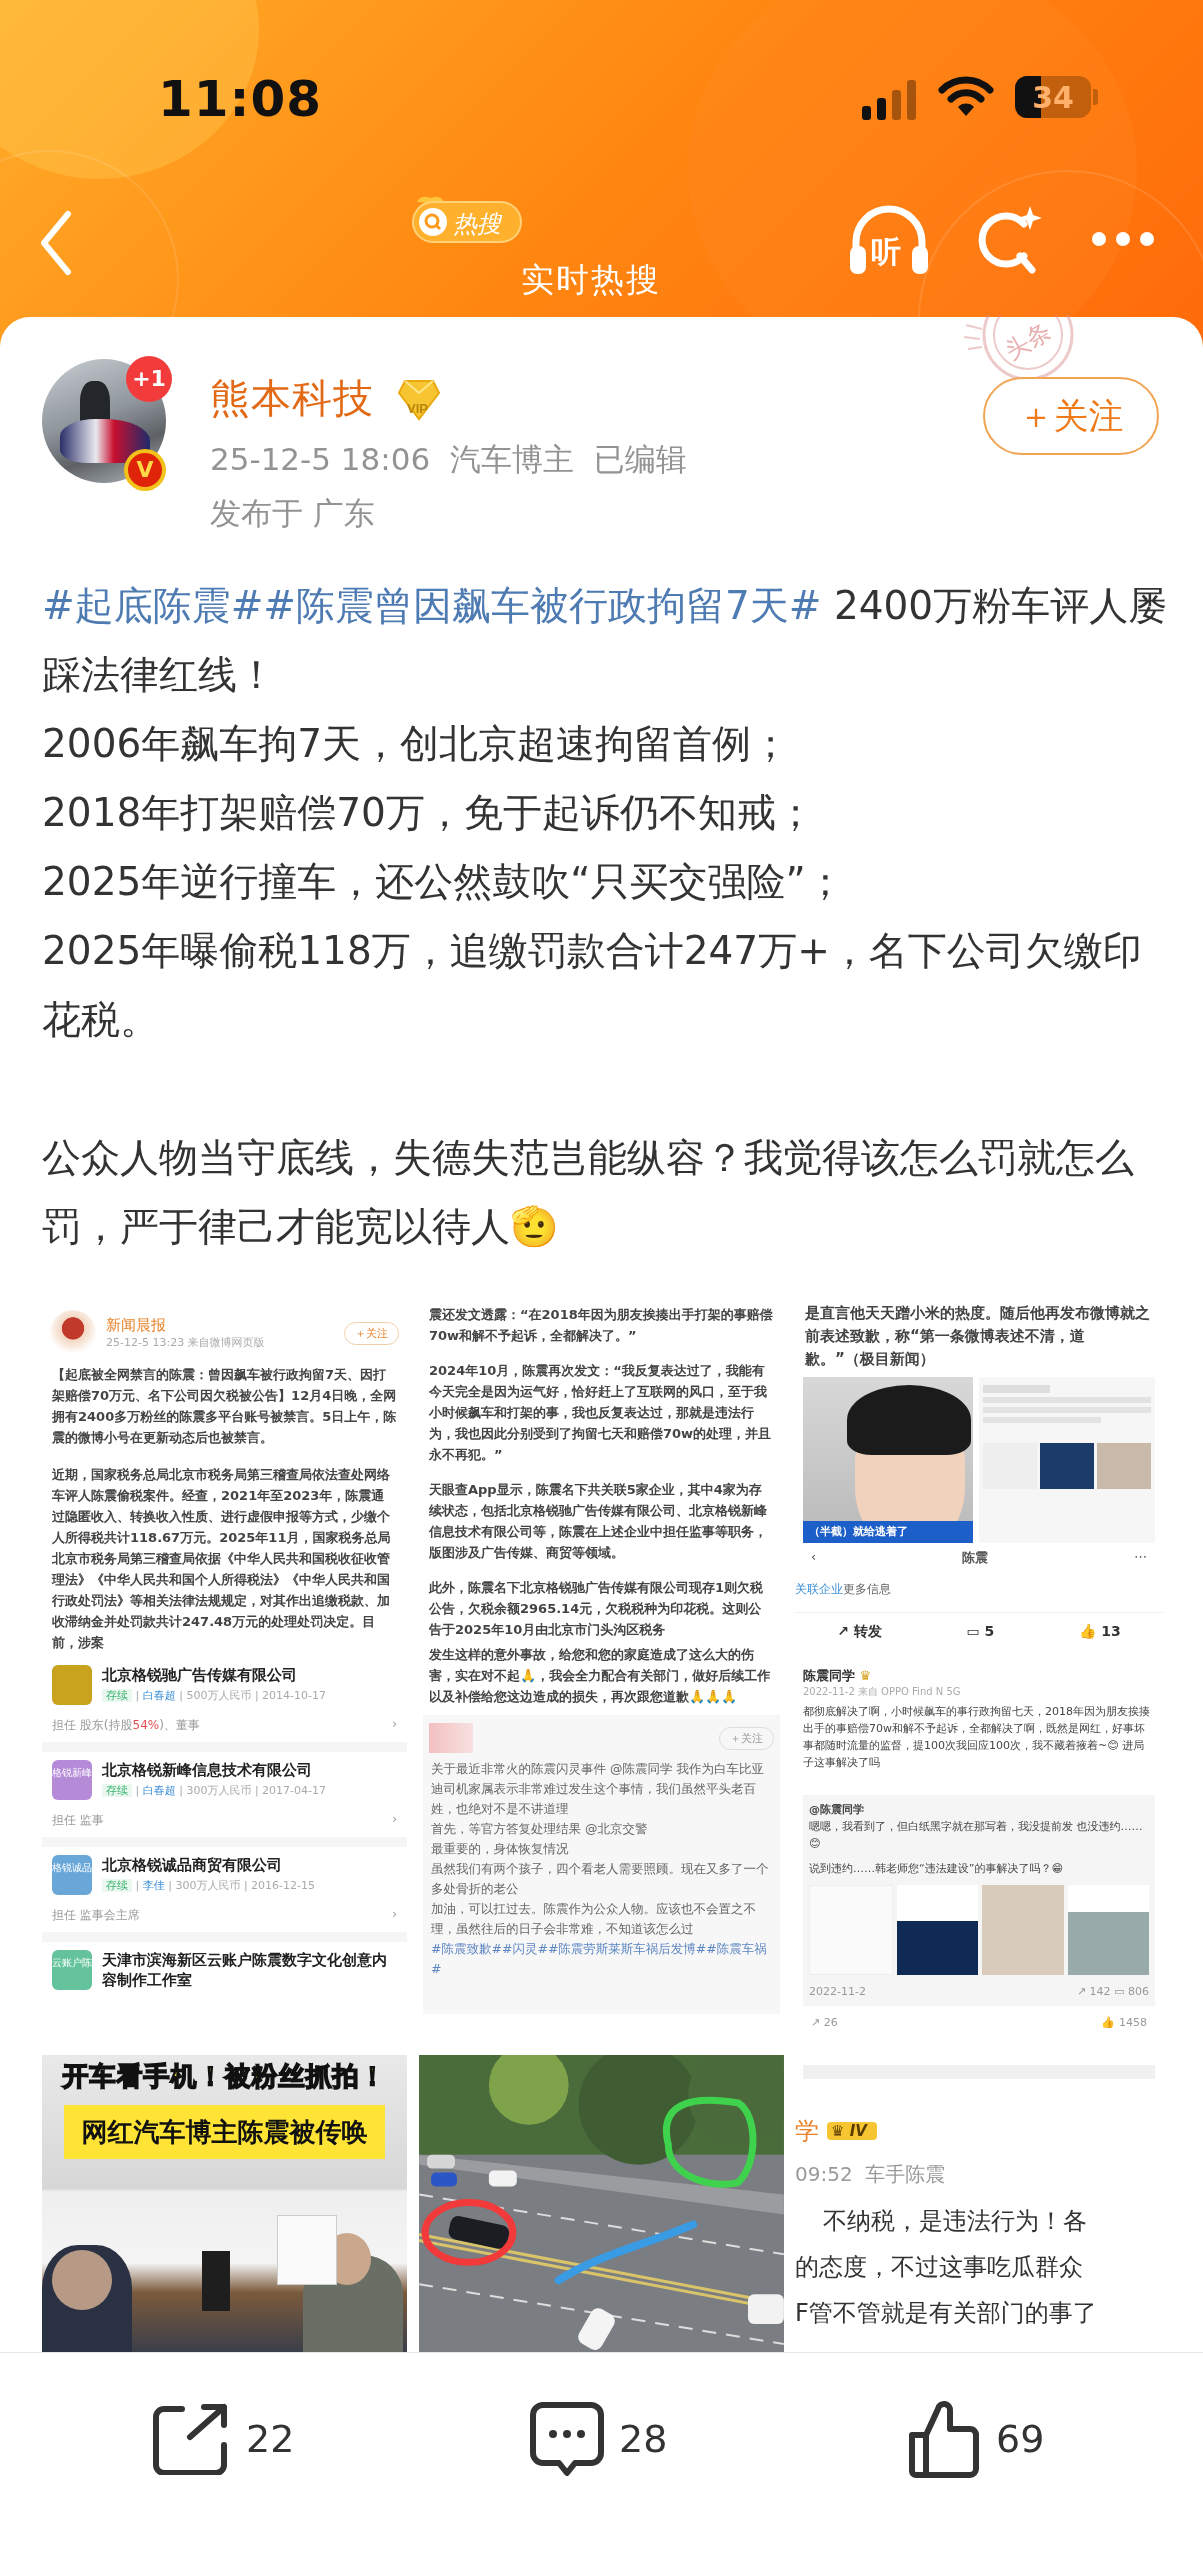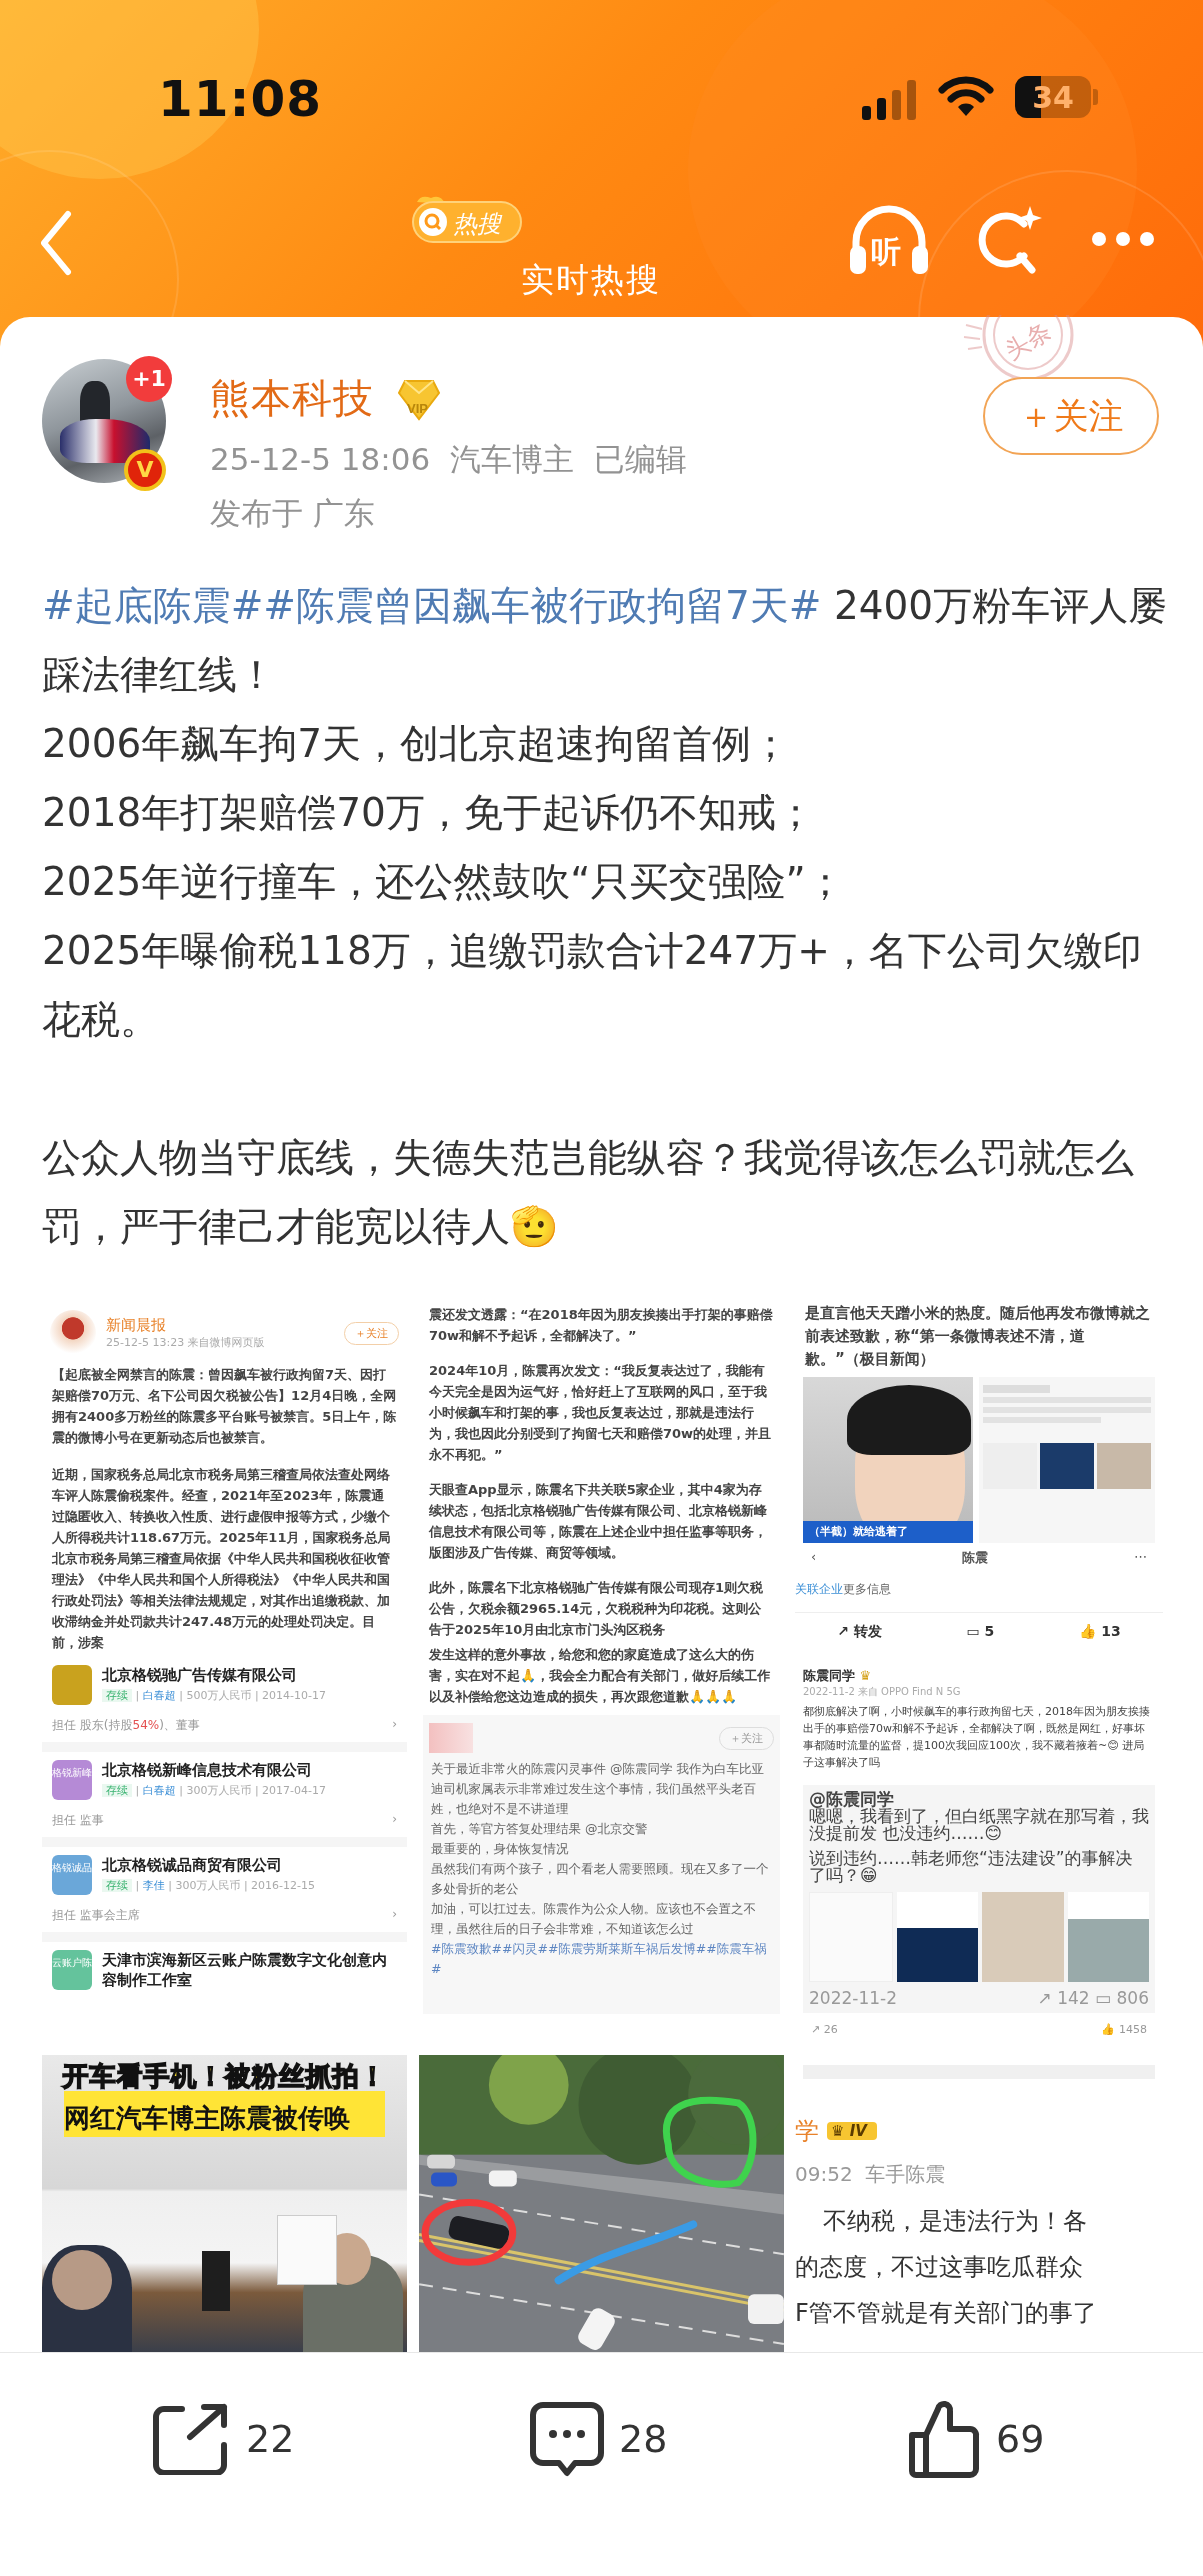--- a/index.html
+++ b/index.html
@@ -300,21 +300,21 @@
     </div>
     <div style="display:flex;justify-content:space-around;font-size:14px;color:#333;padding:10px 0 22px;font-weight:bold">
       <span>↗ <span>转发</span></span>
       <span>▭ <span>5</span></span>
       <span>👍 <span>13</span></span>
     </div>
     <div style="padding:4px 8px">
       <div style="font-size:13px;font-weight:bold;color:#333"><span>陈震同学</span> <span style="color:#d4a017">♛</span></div>
       <div style="font-size:10px;color:#aaa">2022-11-2 来自 OPPO Find N 5G</div>
       <div style="font-size:11px;color:#444;line-height:17px;margin-top:4px">都彻底解决了啊，小时候飙车的事行政拘留七天，2018年因为朋友挨揍出手的事赔偿70w和解不予起诉，全都解决了啊，既然是网红，好事坏事都随时流量的监督，提100次我回应100次，我不藏着掖着~😊 进局子这事解决了吗</div>
-      <div style="background:#f5f5f5;margin-top:14px;padding:6px;font-size:17px;line-height:17px;color:#444">
+      <div style="background:#f5f5f5;margin-top:24px;padding:6px;font-size:11px;line-height:17px;color:#444">
         <div style="font-weight:bold">@陈震同学</div>
         <div>嗯嗯，我看到了，但白纸黑字就在那写着，我没提前发 也没违约……😊</div>
         <div style="margin-top:8px">说到违约……韩老师您“违法建设”的事解决了吗？😁</div>
         <div style="display:flex;gap:4px;margin-top:8px">
           <div style="flex:1;height:90px;background:#fafafa;border:1px solid #eee"></div>
           <div style="flex:1;height:90px;background:linear-gradient(180deg,#fff 40%,#0f2b55 40%)"></div>
           <div style="flex:1;height:90px;background:#d9cbb9"></div>
           <div style="flex:1;height:90px;background:linear-gradient(180deg,#fff 30%,#9aa 30%)"></div>
         </div>
         <div style="display:flex;justify-content:space-between;color:#999;margin-top:8px">
@@ -324,21 +324,21 @@
       </div>
       <div style="display:flex;justify-content:space-between;color:#999;font-size:11px;padding:10px 8px">
         <span>↗ <span>26</span></span>
           <span>👍 <span>1458</span></span>
       </div>
     </div>
   </div>
 
   <div class="cell c4" style="background:linear-gradient(180deg,#e9e9e9 0%,#d7d7d7 45%,#efefef 46%,#f4f4f4 70%,#7b5a3c 80%,#3a3f4a 100%)">
     <div style="position:absolute;left:0;top:4px;width:365px;text-align:center;font-size:26px;font-weight:bold;color:#ffe02a;-webkit-text-stroke:1.5px #111;letter-spacing:1px">开车看手机！被粉丝抓拍！</div>
-    <div style="position:absolute;left:22px;top:36px;width:321px;height:46px;background:#ffe436;text-align:left;font-size:26px;font-weight:bold;line-height:54px;color:#111">网红汽车博主陈震被传唤</div>
+    <div style="position:absolute;left:22px;top:50px;width:321px;height:54px;background:#ffe436;text-align:center;font-size:26px;font-weight:bold;line-height:54px;color:#111">网红汽车博主陈震被传唤</div>
     <div style="position:absolute;left:0;top:190px;width:90px;height:108px;background:#2a3142;border-radius:40% 40% 0 0"></div>
     <div style="position:absolute;left:10px;top:195px;width:60px;height:60px;border-radius:50%;background:#b79a86"></div>
     <div style="position:absolute;left:261px;top:200px;width:100px;height:98px;background:#6a6f66;border-radius:40% 40% 0 0"></div>
     <div style="position:absolute;left:281px;top:178px;width:48px;height:52px;border-radius:50%;background:#c9a88e"></div>
     <div style="position:absolute;left:160px;top:196px;width:28px;height:60px;background:#1e1e1e"></div>
     <div style="position:absolute;left:235px;top:160px;width:60px;height:70px;background:#fafafa;border:1px solid #ccc"></div>
   </div>
 
   <div class="cell c5" style="background:#7d8086">
     <svg width="365" height="297" viewBox="0 0 366 298">

